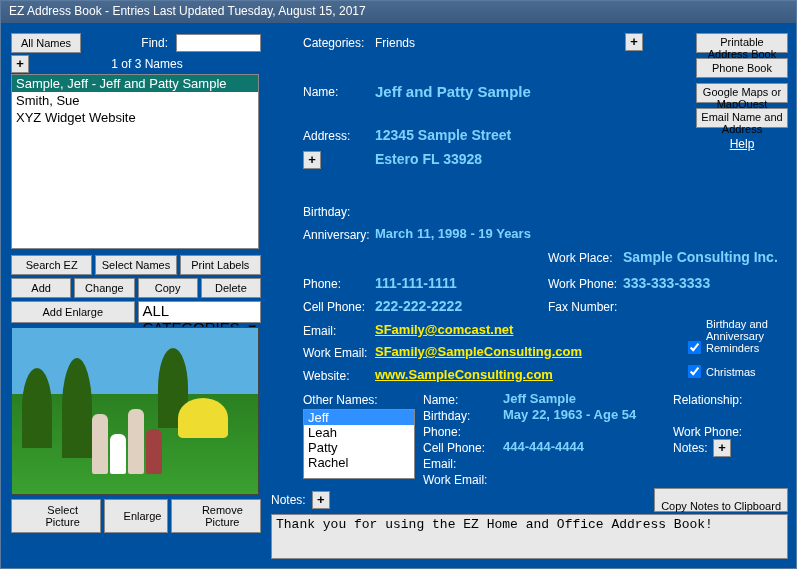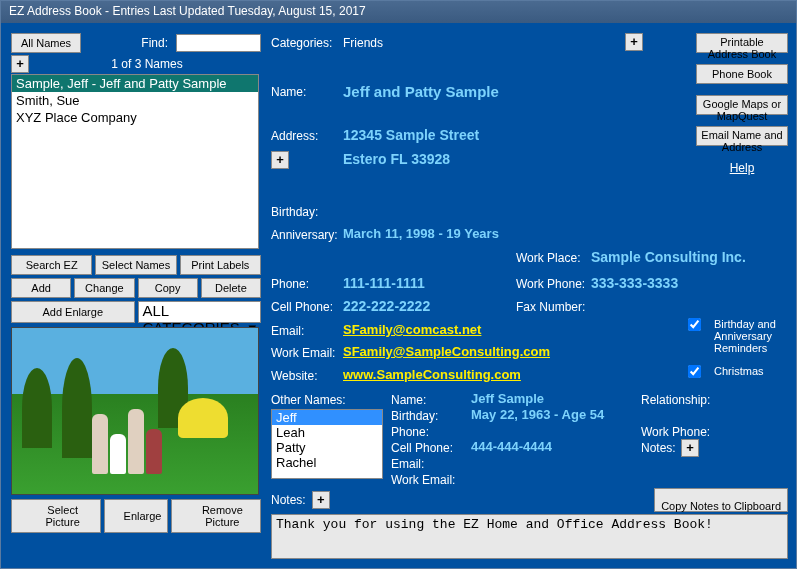--- a/index.html
+++ b/index.html
@@ -83,23 +83,23 @@
   .pic-btns { display: flex; gap: 3px; margin-top: 4px; }
   .pic-btns .btn { flex: 1; height: 34px; padding-left: 17px; }
 
   .right-col {
     position: absolute;
     left: 270px; top: 10px; right: 8px;
   }
   .lbl { color: #fff; }
   .val { color: #7dd3fc; font-weight: bold; }
   .link { color: #ffee00; font-weight: bold; text-decoration: underline; cursor: pointer; }
-  .abs { position: absolute; }
-
-  .side-btns { position: absolute; right: 0; top: 0; width: 140px; display: flex; flex-direction: column; gap: 11px; padding-left: 48px; }
+  .abs { position: absolute; margin-left: 32px; }
+
+  .side-btns { position: absolute; right: 0; top: 0; width: 140px; display: flex; flex-direction: column; gap: 5px; padding-left: 48px; }
   .side-btns .btn { height: 20px; }
   .help-link { color: #fff; text-decoration: underline; text-align: center; margin-top: 4px; cursor: pointer; }
 
   .other-names-list {
     width: 112px; height: 70px;
     background: #fff; color: #000;
     border: 1px solid #888;
     font-size: 13px;
   }
   .other-names-list .orow { padding: 0 4px; cursor: pointer; }
@@ -112,21 +112,21 @@
   .notes-box {
     width: 100%; height: 45px;
     background: #e8e8e8; color: #000;
     border: 1px solid #888;
     font-family: "Courier New", monospace;
     font-size: 13px;
     padding: 2px 4px;
     resize: none;
   }
   .notes-hdr { display: flex; align-items: center; margin-bottom: 2px; }
-  .chk { display: flex; align-items: flex-start; gap: 13px; font-size: 11px; cursor: pointer; }
+  .chk { display: flex; align-items: flex-end; gap: 5px; font-size: 11px; cursor: pointer; }
   .chk input { margin: 0; }
 </style>
 </head>
 <body>
 
 <div class="window">
   <div class="titlebar">
     <span>EZ Address Book - Entries Last Updated Tuesday, August 15, 2017</span>
   </div>
   <div class="content">
@@ -137,21 +137,21 @@
         <span class="find-label">Find:</span>
         <input class="find-input" value="" style="">
       </div>
       <div class="names-header">
         <button class="btn small-btn">+</button>
         <span class="counter">1 of 3 Names</span>
       </div>
       <div class="names-list" id="names-list">
           <div class="row selected">Sample, Jeff - Jeff and Patty Sample</div>
           <div class="row">Smith, Sue</div>
-          <div class="row">XYZ Place Company</div>
+          <div class="row">XYZ Widget Website</div>
         </div>
 
       <div class="btn-grid">
         <div class="r">
           <button class="btn">Search EZ</button>
           <button class="btn">Select Names</button>
           <button class="btn">Print Labels</button>
         </div>
         <div class="r">
           <button class="btn">Add</button>

